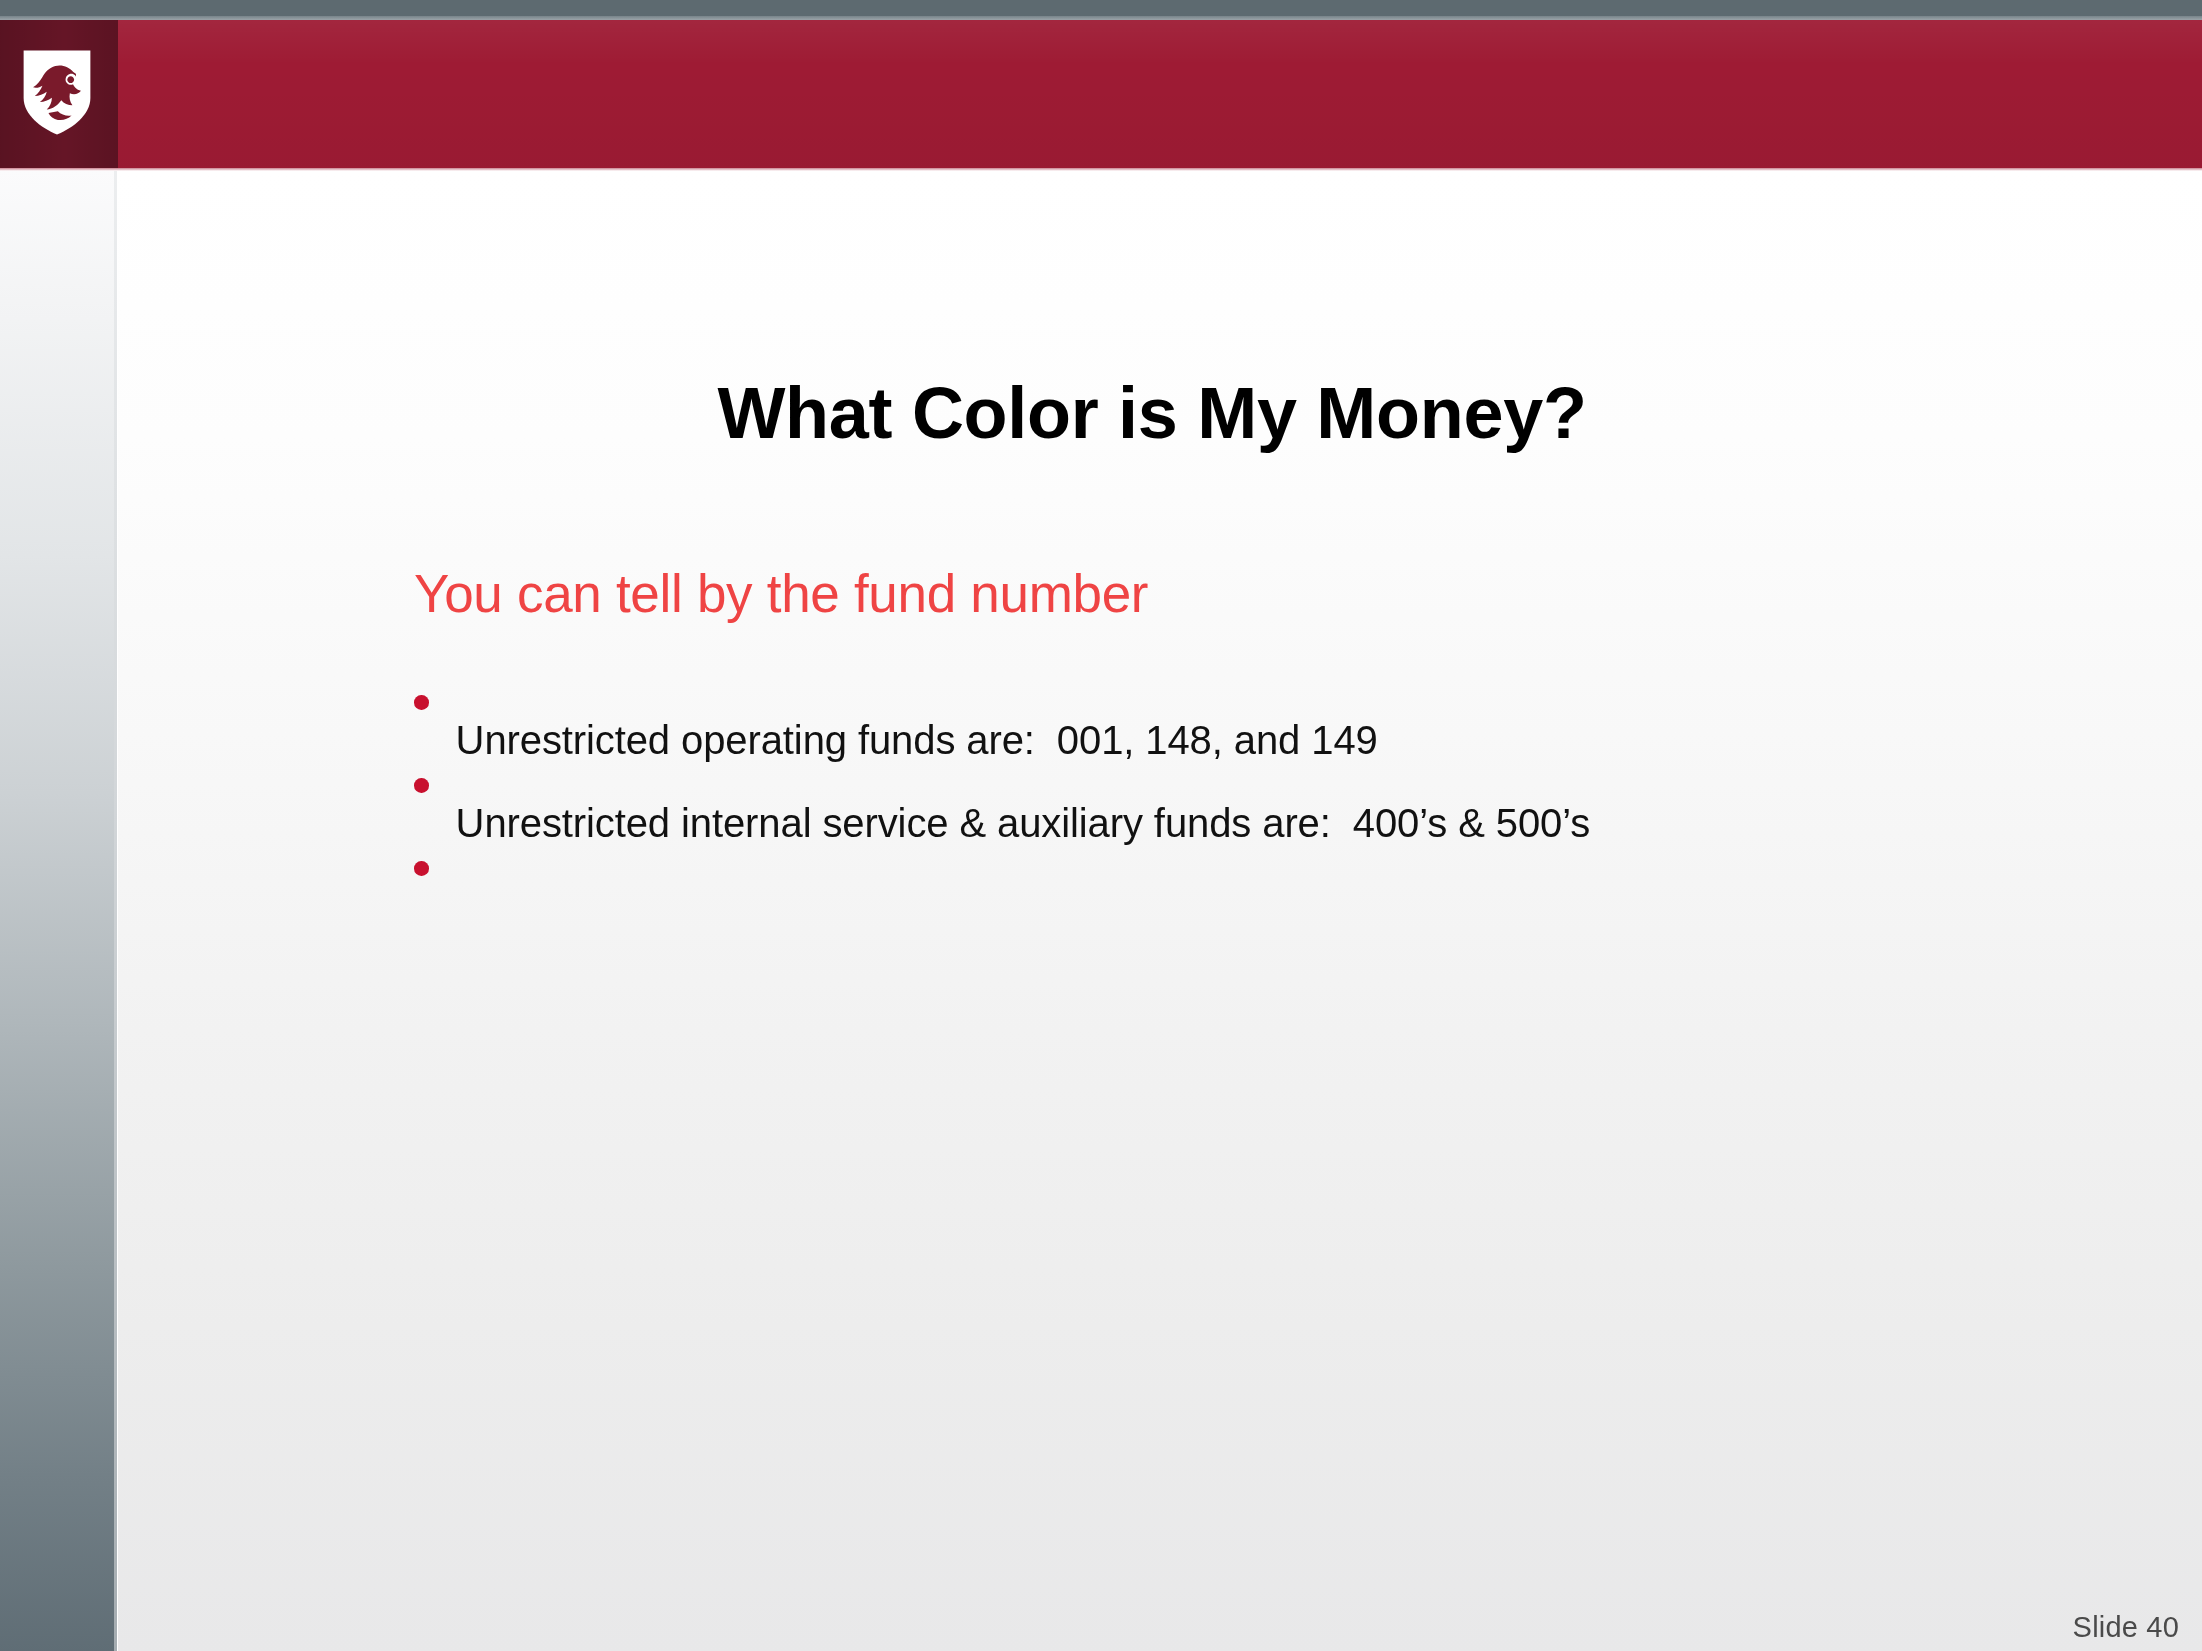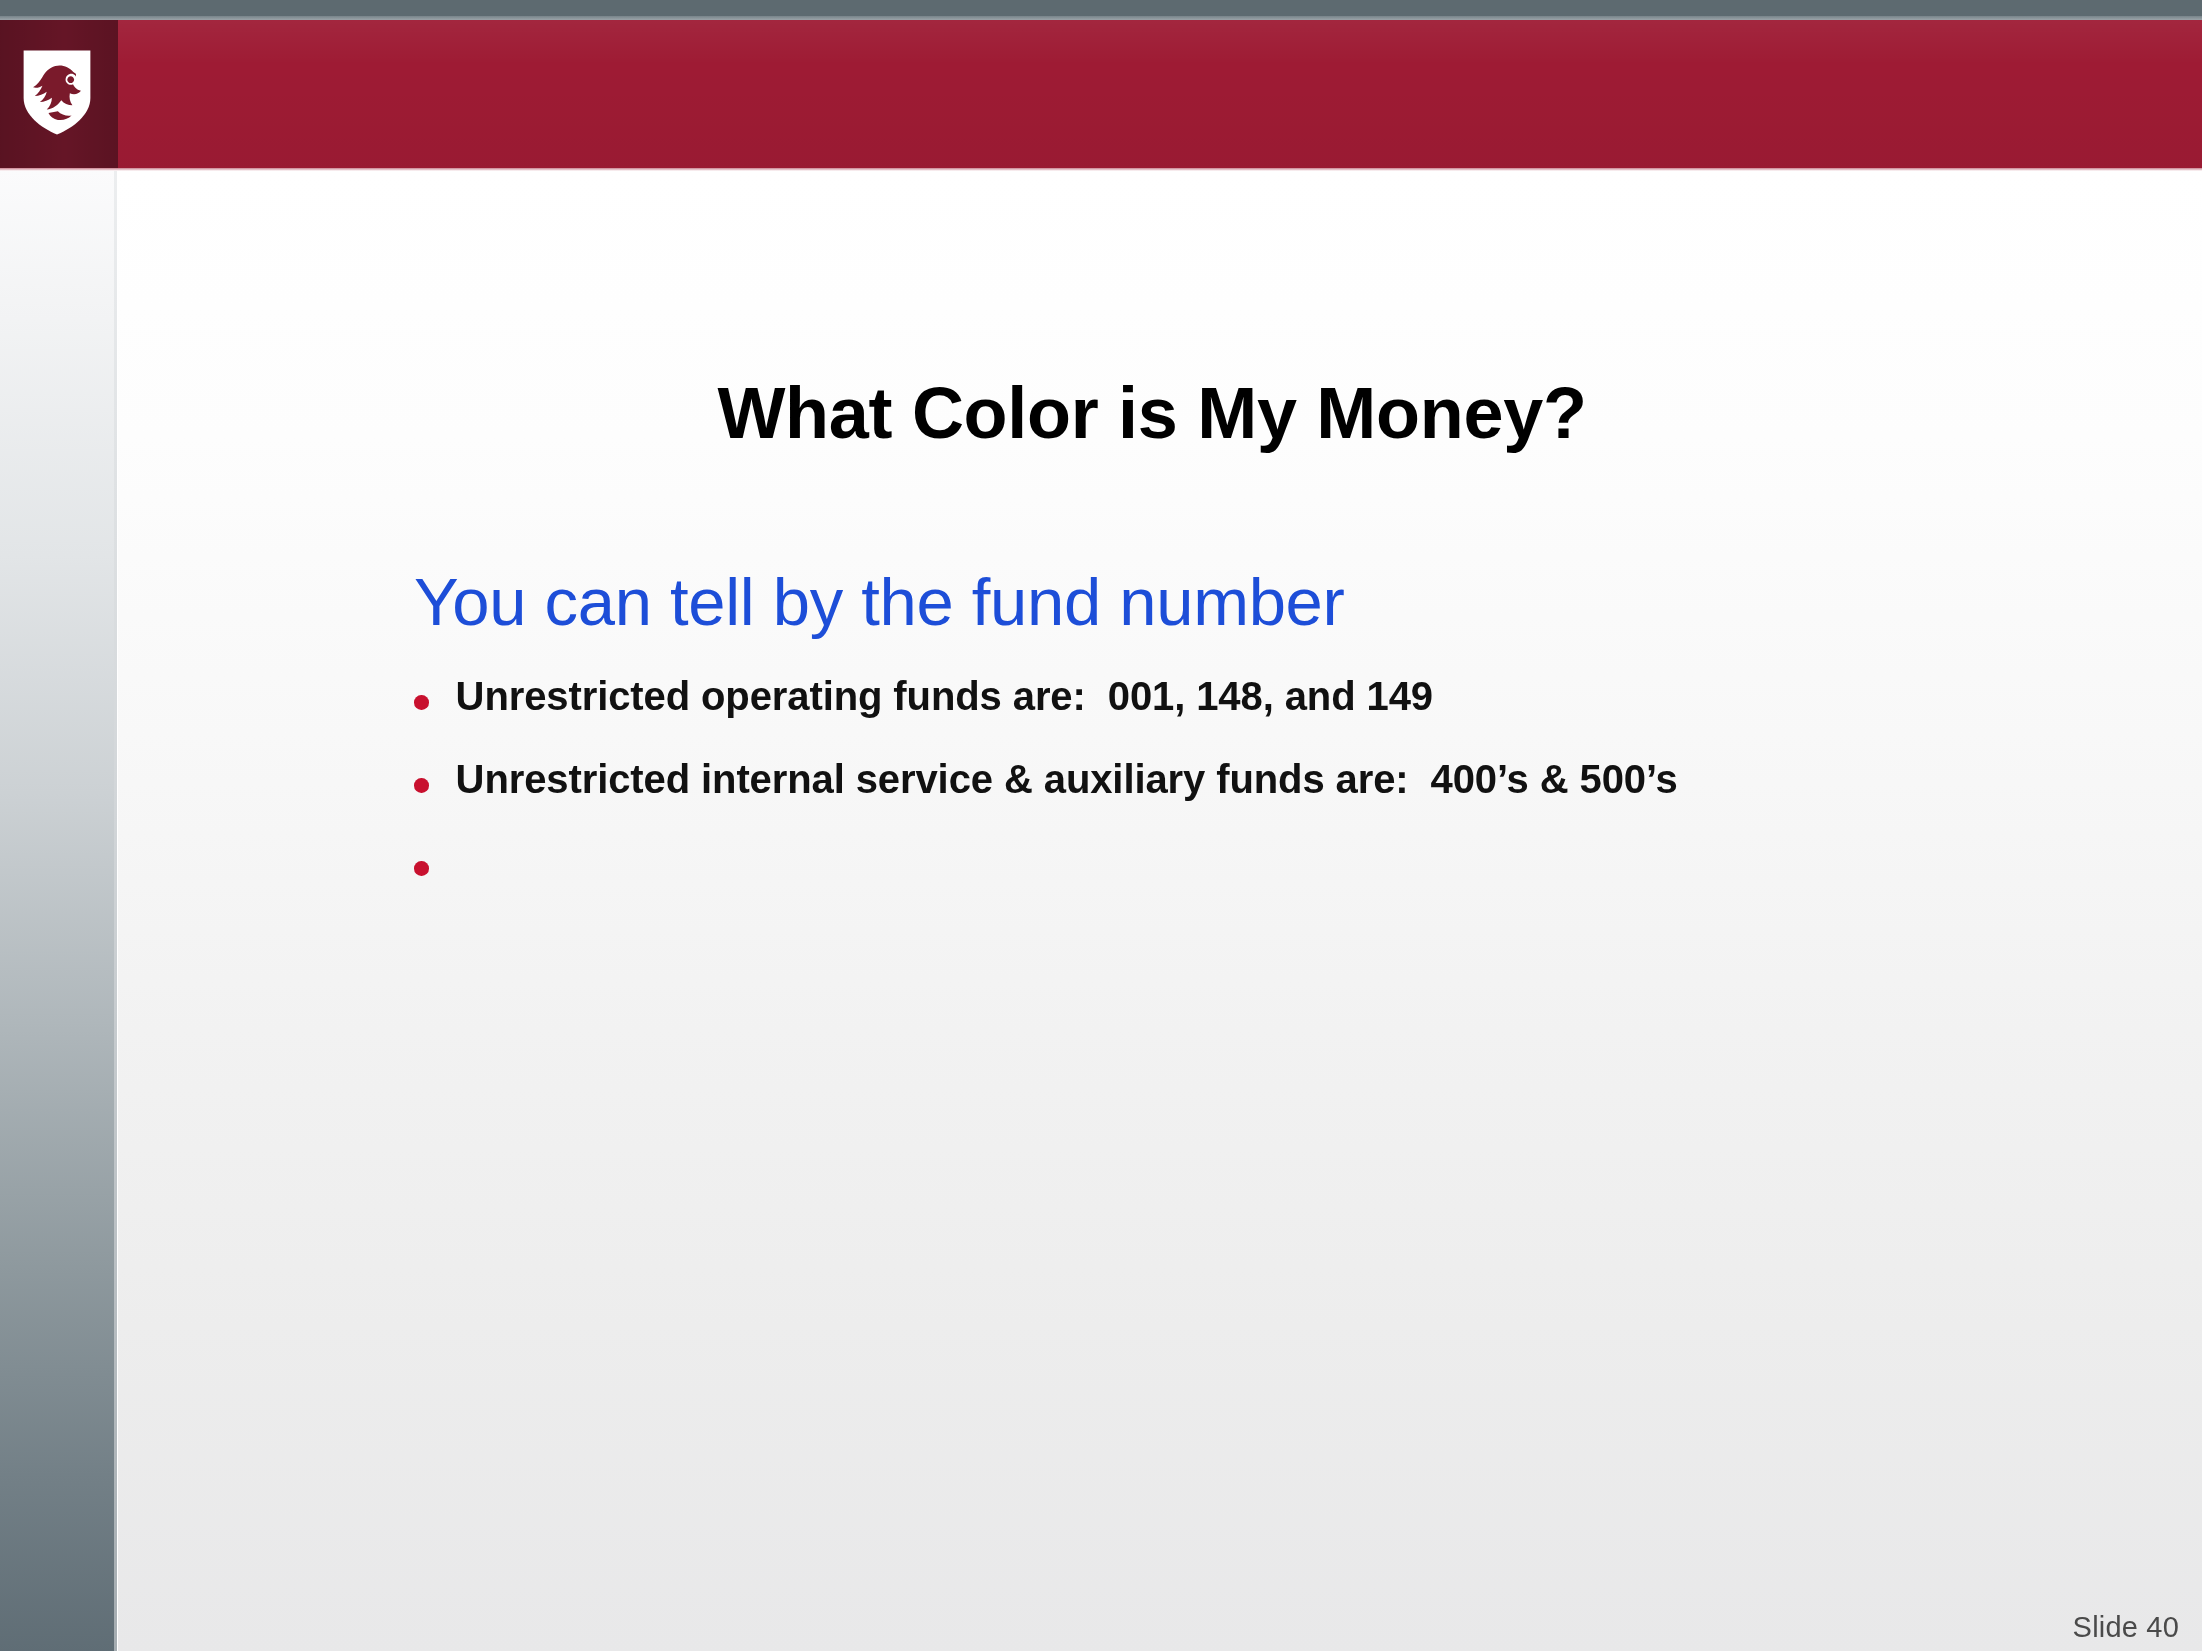--- a/index.html
+++ b/index.html
@@ -151,23 +151,23 @@
     letter-spacing: -0.3px;
     line-height: 1.05;
     white-space: nowrap;
   }
 
   
   .subtitle {
     position: absolute;
     left: 414px;
     top: 565px;
-    font-size: 67px;
+    font-size: 53px;
     font-weight: normal;
-    color: #1d4ed8;
+    color: #ef4444;
     letter-spacing: -0.3px;
     line-height: 1.1;
     white-space: nowrap;
   }
 
   
   .bullet-list {
     position: absolute;
     left: 414px;
     top: 676px;
@@ -184,25 +184,26 @@
     width: 14.6px;
     height: 14.6px;
     border-radius: 50%;
     background: #c8102e;
     margin-top: 19px;
     margin-right: 27px;
   }
   .bullet-text {
     flex: 1 1 auto;
     font-size: 40px;
-    font-weight: bold;
+    font-weight: normal;
     color: #111111;
     letter-spacing: -0.1px;
     line-height: 1.0;
     white-space: pre;
+    margin-top: 44px;
   }
 
   
   .slide-number {
     position: absolute;
     right: 24px;
     top: 1611px;
     font-size: 29px;
     color: #4a4a4a;
     letter-spacing: 0.2px;

